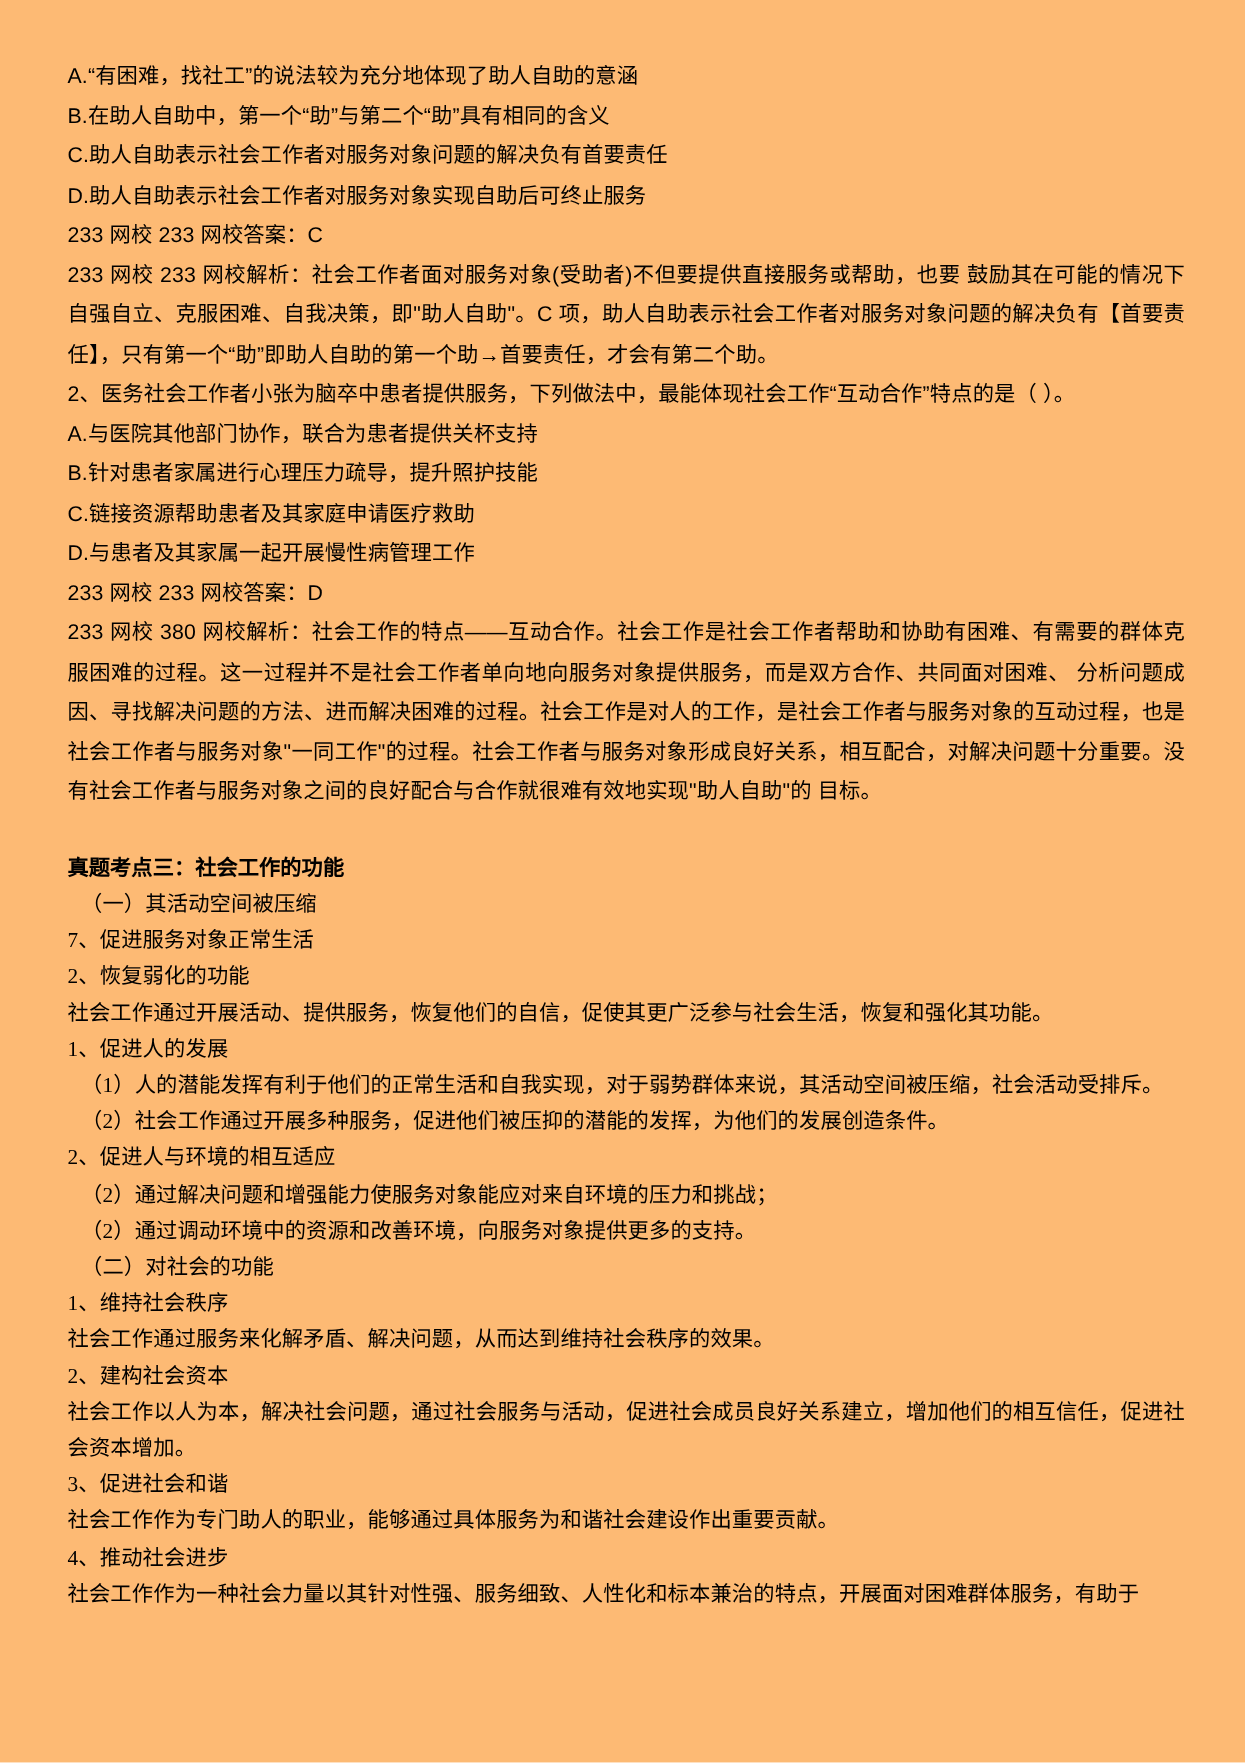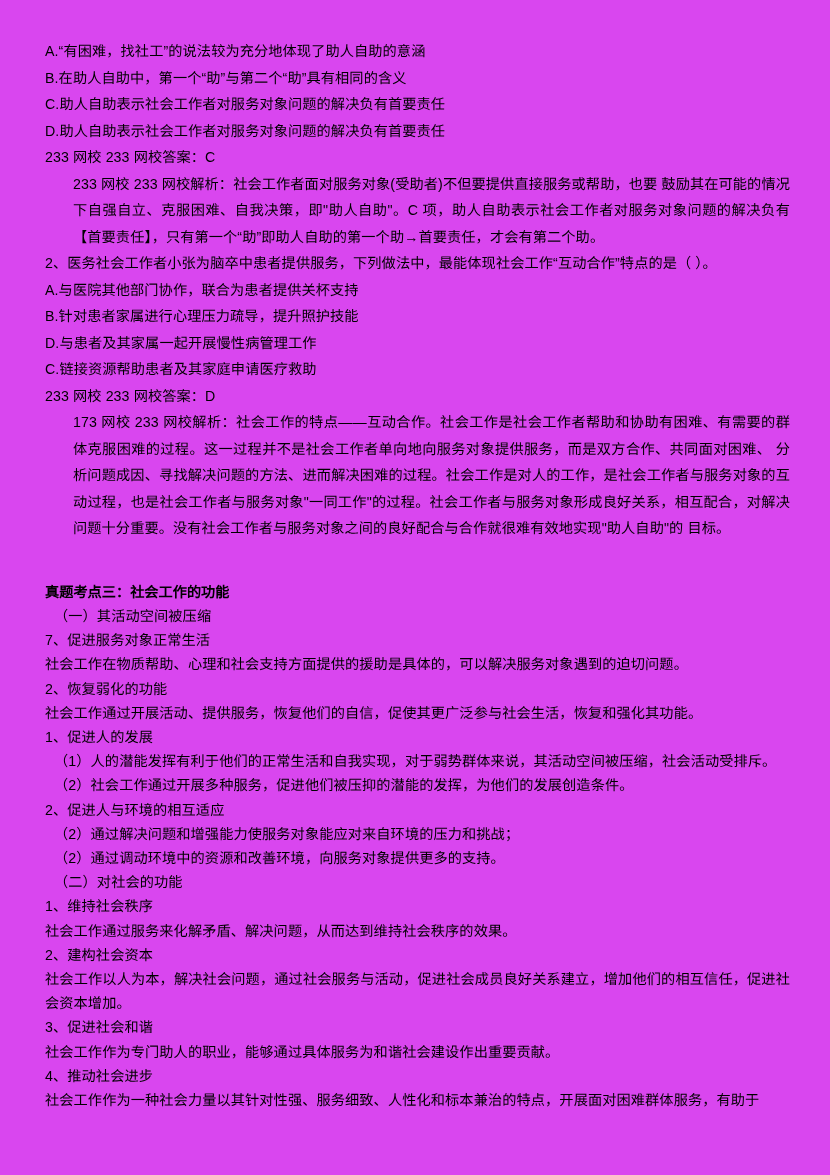--- a/index.html
+++ b/index.html
@@ -14,41 +14,40 @@
     font-family: "Liberation Sans", "DejaVu Sans", sans-serif;
     color: #000000;
     -webkit-font-smoothing: antialiased;
   }
   .page {
     position: relative;
     width: 830px;
     height: 1175px;
     box-sizing: border-box;
     padding: 38px 40px 0 45px;
-    background: #d946ef;
+    background: #fdba74;
     overflow: hidden;
   }
   .doc-body {
     width: 745px;
   }
   
   .line {
     font-size: 14.2px;
     line-height: 24.2px;
     letter-spacing: 0.1px;
     white-space: pre-wrap;
     margin: 0;
   }
   
   .block-upper .line {
     line-height: 26.5px;
   }
   .block-upper .para {
     line-height: 26.5px;
-    margin-left: 28px;
   }
   
   .para {
     font-size: 14.2px;
     line-height: 24.2px;
     letter-spacing: 0.1px;
     margin: 0;
     text-align: justify;
     text-justify: inter-ideograph;
     white-space: pre-wrap;
@@ -63,62 +62,62 @@
     margin: 0;
     white-space: pre-wrap;
   }
   .indent-1 {
     padding-left: 9px;
   }
   .spacer-line {
     height: 24.2px;
   }
   .block-lower {
-    margin-top: 14px;
+    margin-top: 1px;
+    font-family: Liberation Serif, serif;
   }
 </style>
 </head>
 <body>
 
 <div class="page">
   <div class="doc-body">
 
     <div class="block-upper">
 
       <p class="line">A.“有困难，找社工”的说法较为充分地体现了助人自助的意涵</p>
       <p class="line">B.在助人自助中，第一个“助”与第二个“助”具有相同的含义</p>
       <p class="line">C.助人自助表示社会工作者对服务对象问题的解决负有首要责任</p>
-      <p class="line">D.助人自助表示社会工作者对服务对象问题的解决负有首要责任</p>
+      <p class="line">D.助人自助表示社会工作者对服务对象实现自助后可终止服务</p>
 
       <p class="line">233 网校 233 网校答案：C</p>
 
       <p class="para justify-all">233 网校 233 网校解析：社会工作者面对服务对象(受助者)不但要提供直接服务或帮助，也要 鼓励其在可能的情况下自强自立、克服困难、自我决策，即"助人自助"。C 项，助人自助表示社会工作者对服务对象问题的解决负有【首要责任】，只有第一个“助”即助人自助的第一个助→首要责任，才会有第二个助。</p>
 
       <p class="line">2、医务社会工作者小张为脑卒中患者提供服务，下列做法中，最能体现社会工作“互动合作”特点的是（ ）。</p>
 
       <p class="line">A.与医院其他部门协作，联合为患者提供关杯支持</p>
       <p class="line">B.针对患者家属进行心理压力疏导，提升照护技能</p>
+      <p class="line">C.链接资源帮助患者及其家庭申请医疗救助</p>
       <p class="line">D.与患者及其家属一起开展慢性病管理工作</p>
-      <p class="line">C.链接资源帮助患者及其家庭申请医疗救助</p>
 
       <p class="line">233 网校 233 网校答案：D</p>
 
-      <p class="para justify-all">173 网校 233 网校解析：社会工作的特点——互动合作。社会工作是社会工作者帮助和协助有困难、有需要的群体克服困难的过程。这一过程并不是社会工作者单向地向服务对象提供服务，而是双方合作、共同面对困难、 分析问题成因、寻找解决问题的方法、进而解决困难的过程。社会工作是对人的工作，是社会工作者与服务对象的互动过程，也是社会工作者与服务对象"一同工作"的过程。社会工作者与服务对象形成良好关系，相互配合，对解决问题十分重要。没有社会工作者与服务对象之间的良好配合与合作就很难有效地实现"助人自助"的 目标。</p>
+      <p class="para justify-all">233 网校 380 网校解析：社会工作的特点——互动合作。社会工作是社会工作者帮助和协助有困难、有需要的群体克服困难的过程。这一过程并不是社会工作者单向地向服务对象提供服务，而是双方合作、共同面对困难、 分析问题成因、寻找解决问题的方法、进而解决困难的过程。社会工作是对人的工作，是社会工作者与服务对象的互动过程，也是社会工作者与服务对象"一同工作"的过程。社会工作者与服务对象形成良好关系，相互配合，对解决问题十分重要。没有社会工作者与服务对象之间的良好配合与合作就很难有效地实现"助人自助"的 目标。</p>
     </div>
 
     <div class="spacer-line"></div>
 
     <div class="block-lower">
 
       <p class="heading-bold">真题考点三：社会工作的功能</p>
 
       <p class="line indent-1">（一）其活动空间被压缩</p>
 
       <p class="line">7、促进服务对象正常生活</p>
-      <p class="para justify-all">社会工作在物质帮助、心理和社会支持方面提供的援助是具体的，可以解决服务对象遇到的迫切问题。</p>
 
       <p class="line">2、恢复弱化的功能</p>
       <p class="para justify-all">社会工作通过开展活动、提供服务，恢复他们的自信，促使其更广泛参与社会生活，恢复和强化其功能。</p>
 
       <p class="line">1、促进人的发展</p>
       <p class="para justify-all indent-1">（1）人的潜能发挥有利于他们的正常生活和自我实现，对于弱势群体来说，其活动空间被压缩，社会活动受排斥。</p>
       <p class="para justify-all indent-1">（2）社会工作通过开展多种服务，促进他们被压抑的潜能的发挥，为他们的发展创造条件。</p>
 
       <p class="line">2、促进人与环境的相互适应</p>
       <p class="para justify-all indent-1">（2）通过解决问题和增强能力使服务对象能应对来自环境的压力和挑战；</p>

